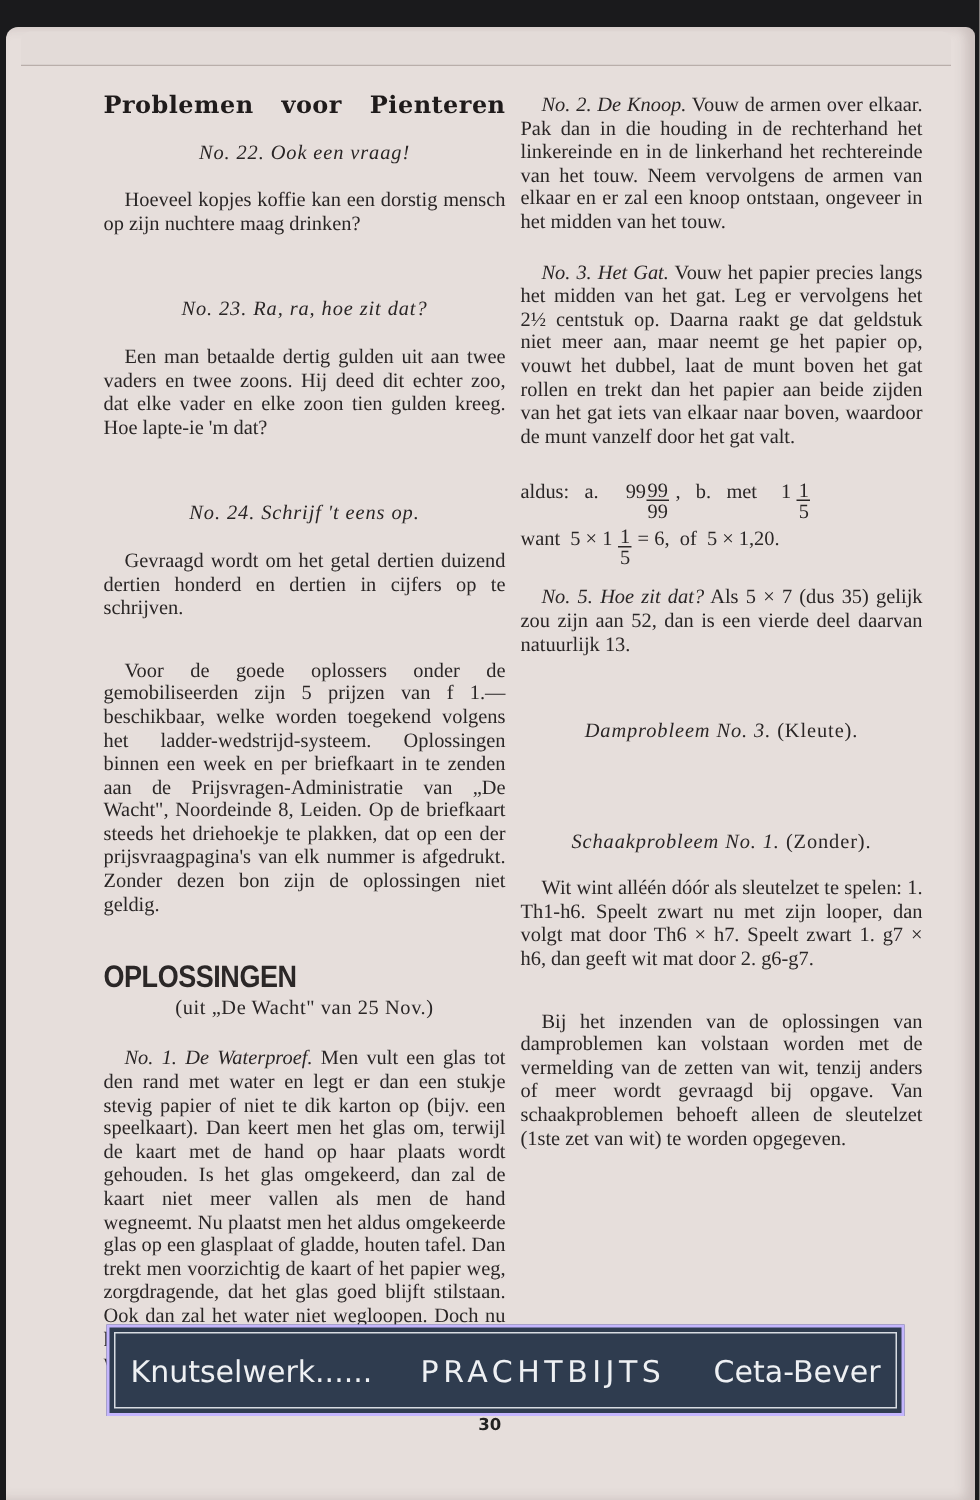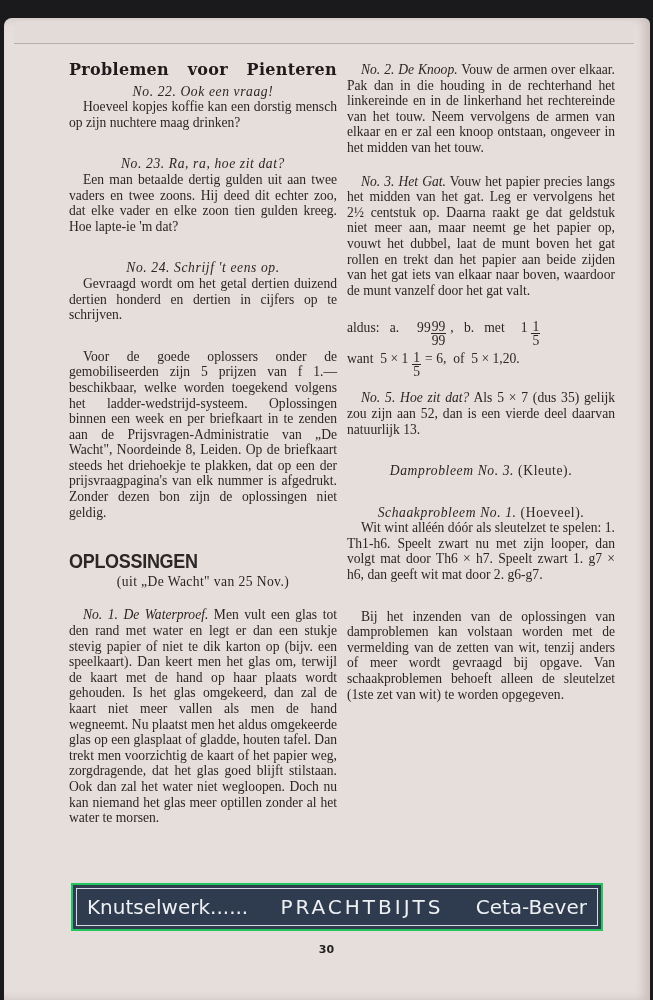--- a/index.html
+++ b/index.html
@@ -3,32 +3,32 @@
 <meta charset="utf-8">
 <style>
   html, body { margin:0; padding:0; }
   body { width:653px; height:1000px; background:#1a1a1c; position:relative; overflow:hidden; font-family:"Liberation Serif", serif; color:#2a2626; }
   .page { position:absolute; left:4px; top:18px; width:646px; height:982px; background:#e6dedb; border-radius:8px 6px 0 0; box-shadow: inset -6px 0 8px rgba(120,100,100,0.25); }
   .page-top { position:absolute; left:10px; top:3px; width:620px; height:22px; background:#e3dbd8; border-radius:6px 6px 0 0; border-bottom:1px solid #b9aeaa; }
   .col { position:absolute; top:62px; width:268px; font-size:13.6px; line-height:15.6px; }
   .col.left { left:69px; }
   .col.right { left:347px; }
   .headline { font-family:"DejaVu Serif", serif; font-weight:bold; font-size:16px; letter-spacing:0.3px; display:flex; justify-content:space-between; margin:0 0 6px 0; color:#1f1b1b; }
-  .ptitle { font-style:italic; text-align:center; margin:0; letter-spacing:0.6px; }
+  .ptitle { font-style:italic; text-align:center; margin:16px; letter-spacing:0.6px; }
   .p { margin:0; text-align:justify; text-indent:14px; }
   .gap-s { height:8px; }
   .gap-m { height:18px; }
   .gap-l { height:26px; }
   .osec { font-family:"Liberation Sans", sans-serif; font-weight:bold; font-size:18px; letter-spacing:-0.3px; margin:0; color:#2b2727; transform:scaleY(1.15); transform-origin:left; }
   .sub { text-align:center; margin:4px 0 0 0; letter-spacing:0.4px; }
   .it { font-style:italic; }
   .math { display:flex; margin:4px 0; font-size:13.6px; }
   .frac { display:inline-flex; flex-direction:column; align-items:center; line-height:13px; margin:0 4px; }
   .frac .num { border-bottom:1px solid #2a2626; padding:0 1px; }
-  .banner { position:absolute; left:71px; top:883px; width:532px; height:48px; background:#2f3c4f; border:2px solid #22c55e; box-sizing:border-box; }
+  .banner { position:absolute; left:71px; top:883px; width:532px; height:61px; background:#2f3c4f; border:2px solid #c4b5fd; box-sizing:border-box; }
   .banner-inner { position:absolute; left:3px; top:3px; right:3px; bottom:3px; border:1.5px solid #d8dce2; display:flex; align-items:center; justify-content:space-between; padding:0 10px; font-family:"DejaVu Sans", sans-serif; color:#eef0f3; font-size:20px; }
   .banner .mid { letter-spacing:3px; }
   .pageno { position:absolute; left:0; width:653px; top:943px; text-align:center; font-family:"DejaVu Sans", sans-serif; font-weight:bold; font-size:11px; color:#222; }
 </style>
 </head>
 <body>
 
 <div class="page">
   <div class="page-top"></div>
 </div>
@@ -82,21 +82,21 @@
         <span class="num">1</span>
         <span>5</span>
       </span>
     <span style="white-space:pre">= 6,  of  5 × 1,20.</span>
   </div>
   <div class="gap-s"></div>
   <p class="p"><span class="it">No. 5. Hoe zit dat?</span><span> Als 5 × 7 (dus 35) gelijk zou zijn aan 52, dan is een vierde deel daarvan natuurlijk 13.</span></p>
   <div class="gap-l"></div>
   <p class="ptitle" style="font-style:normal"><span class="it">Damprobleem No. 3.</span><span> (Kleute).</span></p>
   <div class="gap-l"></div>
-  <p class="ptitle" style="font-style:normal"><span class="it">Schaakprobleem No. 1.</span><span> (Hoeveel).</span></p>
+  <p class="ptitle" style="font-style:normal"><span class="it">Schaakprobleem No. 1.</span><span> (Zonder).</span></p>
   <p class="p">Wit wint alléén dóór als sleutelzet te spelen: 1. Th1-h6. Speelt zwart nu met zijn looper, dan volgt mat door Th6 × h7. Speelt zwart 1. g7 × h6, dan geeft wit mat door 2. g6-g7.</p>
   <div class="gap-l"></div>
   <p class="p">Bij het inzenden van de oplossingen van damproblemen kan volstaan worden met de vermelding van de zetten van wit, tenzij anders of meer wordt gevraagd bij opgave. Van schaakproblemen behoeft alleen de sleutelzet (1ste zet van wit) te worden opgegeven.</p>
 </div>
 
 <div class="banner">
   <div class="banner-inner">
     <span>Knutselwerk......</span>
     <span class="mid">PRACHTBIJTS</span>
     <span>Ceta-Bever</span>

